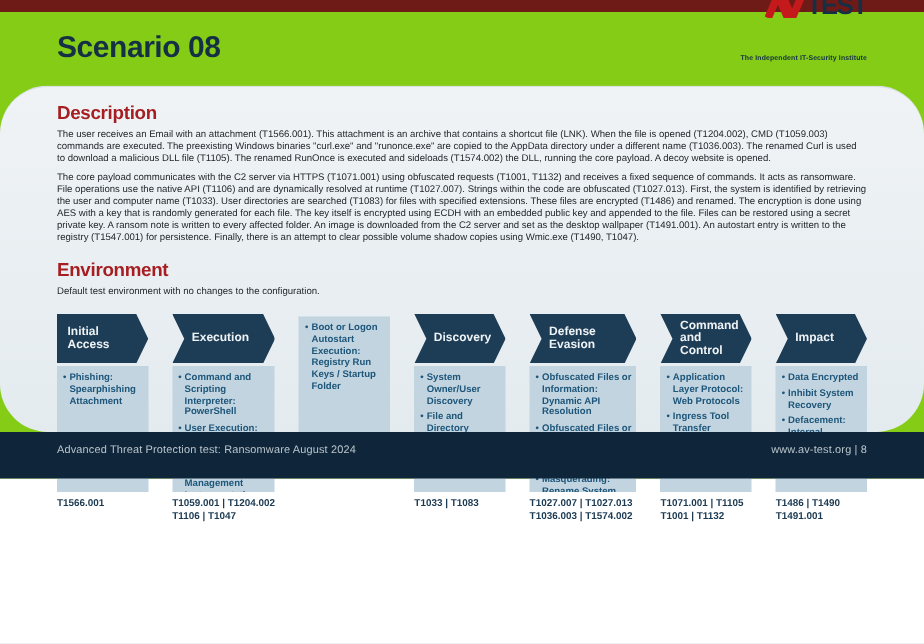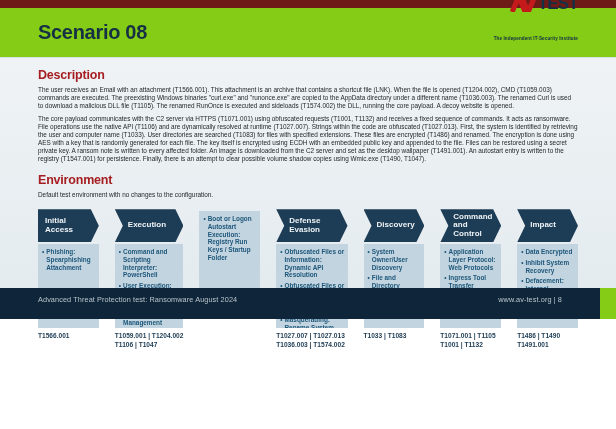--- a/index.html
+++ b/index.html
@@ -14,21 +14,21 @@
   .title{font-size:20px;font-weight:700;color:#152f45;letter-spacing:-0.3px;}
 
   .logo{display:flex;flex-direction:column;align-items:flex-end;line-height:1;gap:24px;}
   .logo-row{display:flex;align-items:flex-end;gap:2px;}
   .logo-test{font-size:17px;font-weight:800;color:#152f45;letter-spacing:-0.8px;}
   .logo-sub{font-size:4.6px;font-weight:700;color:#152f45;margin-top:1.5px;letter-spacing:0.1px;}
   .logo-loc{font-size:3.9px;font-weight:700;color:#c51a1b;margin-top:1px;}
 
   .content{position:absolute;top:57px;bottom:31px;left:0;right:0;
            background:linear-gradient(180deg,#eff3f5 0%,#e4ebef 100%);
-           border-top:1px solid #d9e0e4;padding:10px 38px 0 38px;box-sizing:border-box;}
+           border-top:1px solid #d9e0e4;padding:10px 38px 0 38px;box-sizing:border-box;border-radius:32px;}
 
   h2.sec{font-size:12.5px;font-weight:700;color:#a61e21;margin:0 0 4px 0;letter-spacing:-0.2px;}
   .para{font-size:6.4px;line-height:1.22;color:#23282c;margin:0 0 6px 0;text-align:left;}
   .para:last-of-type{margin-bottom:0;}
   .desc-block{margin-bottom:11px;}
   .env-block{margin-bottom:11px;}
   .env-text{font-size:6.4px;color:#23282c;margin:0;}
 
   .ttable{display:grid;grid-template-columns:repeat(7,1fr);column-gap:16px;margin-top:7px;}
   .tcol{display:flex;flex-direction:column;}
@@ -39,21 +39,21 @@
   .arrow.first{padding-left:7px;
          clip-path:polygon(0 0, calc(100% - 8px) 0, 100% 50%, calc(100% - 8px) 100%, 0 100%);}
   .tbody{background:#c2d4df;height:84px;margin-top:2px;padding:4px 3px 4px 4px;
          box-sizing:border-box;overflow:hidden;}
   .tech{display:flex;gap:2px;font-size:6.4px;font-weight:700;color:#1d567a;
         line-height:1.2;margin-bottom:3px;}
   .tech .bul{flex:0 0 auto;}
   .tids{margin-top:4px;font-size:6.6px;font-weight:700;color:#1b3a52;line-height:1.35;}
   .tid-line{white-space:nowrap;}
 
-  .footer{position:absolute;left:0;right:16px;bottom:0;height:31px;background:#0f263a;
+  .footer{position:absolute;left:0;right:0;bottom:0;height:31px;background:#0f263a;
           display:flex;justify-content:space-between;align-items:center;
           padding:0 38px 8px 38px;box-sizing:border-box;}
   .footer span{font-size:7.3px;color:#b9c4cc;letter-spacing:0.1px;}
 </style>
 </head>
 <body>
 
 <div class="page">
 
   <div class="top-bar"></div>
@@ -130,54 +130,54 @@
               <div class="tech">
                 <span class="bul">•</span>
                 <span>Boot or Logon Autostart Execution: Registry Run Keys / Startup Folder</span>
               </div>
             </div>
             <div class="tids">
               <div class="tid-line">T1547.001</div>
             </div>
           </div>
           <div class="tcol">
+            <div class="arrow">Discovery</div>
+            <div class="tbody">
+              <div class="tech">
+                <span class="bul">•</span>
+                <span>System Owner/User Discovery</span>
+              </div>
+              <div class="tech">
+                <span class="bul">•</span>
+                <span>File and Directory Discovery</span>
+              </div>
+            </div>
+            <div class="tids">
+              <div class="tid-line">T1033 | T1083</div>
+            </div>
+          </div>
+          <div class="tcol">
             <div class="arrow">Defense Evasion</div>
             <div class="tbody">
               <div class="tech">
                 <span class="bul">•</span>
                 <span>Obfuscated Files or Information: Dynamic API Resolution</span>
               </div>
               <div class="tech">
                 <span class="bul">•</span>
                 <span>Obfuscated Files or Information: Encrypted/Encoded File</span>
               </div>
               <div class="tech">
                 <span class="bul">•</span>
                 <span>Masquerading: Rename System Utilities</span>
               </div>
             </div>
             <div class="tids">
               <div class="tid-line">T1027.007 | T1027.013</div>
               <div class="tid-line">T1036.003 | T1574.002</div>
-            </div>
-          </div>
-          <div class="tcol">
-            <div class="arrow">Discovery</div>
-            <div class="tbody">
-              <div class="tech">
-                <span class="bul">•</span>
-                <span>System Owner/User Discovery</span>
-              </div>
-              <div class="tech">
-                <span class="bul">•</span>
-                <span>File and Directory Discovery</span>
-              </div>
-            </div>
-            <div class="tids">
-              <div class="tid-line">T1033 | T1083</div>
             </div>
           </div>
           <div class="tcol">
             <div class="arrow">Command and Control</div>
             <div class="tbody">
               <div class="tech">
                 <span class="bul">•</span>
                 <span>Application Layer Protocol: Web Protocols</span>
               </div>
               <div class="tech">

